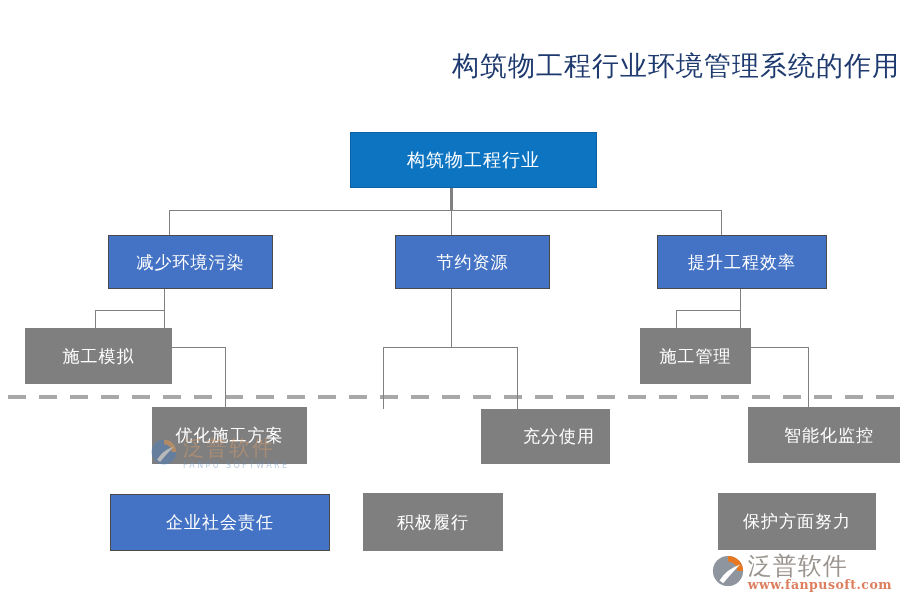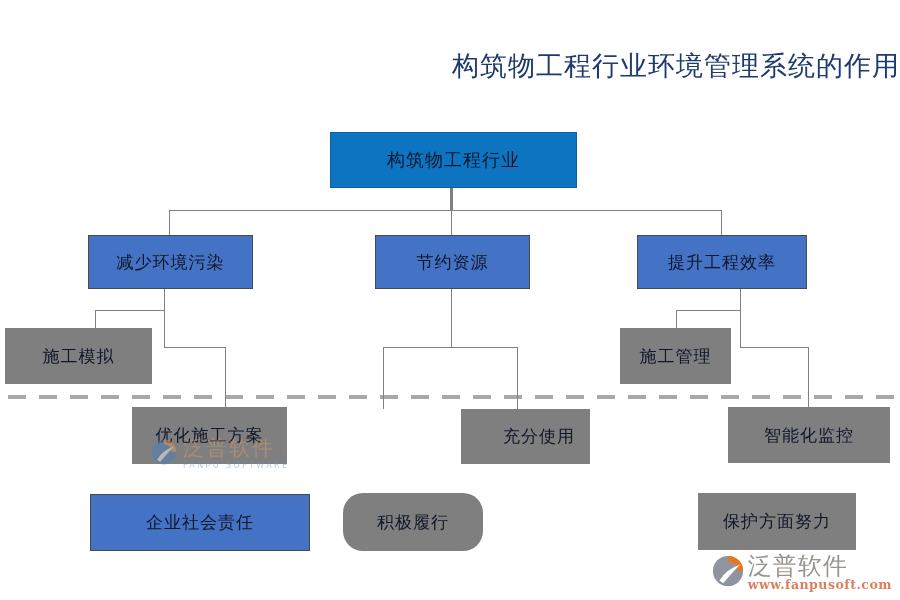--- a/index.html
+++ b/index.html
@@ -8,37 +8,37 @@
     font-family:"DejaVu Serif","Liberation Serif",serif;
   }
   
   .title{
     position:absolute;top:48px;left:0;width:100%;text-align:right;
     font-size:27px;letter-spacing:1px;color:var(--title_navy,#1e3a6e);font-weight:500;
   }
   
   .box{
     position:absolute;display:flex;align-items:center;justify-content:center;
-    color:#0f172a;font-size:17px;letter-spacing:1px;box-sizing:border-box;z-index:2;
+    color:#ffffff;font-size:17px;letter-spacing:1px;box-sizing:border-box;z-index:2;margin-left:20px;
   }
   .blue-primary{background:var(--primary_blue,#0d74c2);border:1px solid #0a62a3;font-size:18px;}
   .blue-secondary{background:var(--secondary_blue,#4472c4);border:1px solid #4a4a4a;}
   .gray{background:var(--box_gray,#7f7f7f);}
   #box-root{left:330px;top:132px;width:247px;height:56px;}
   #box-reduce{left:88px;top:235px;width:165px;height:54px;}
   #box-save{left:375px;top:235px;width:155px;height:54px;}
   #box-improve{left:637px;top:235px;width:170px;height:54px;}
   #box-sim{left:5px;top:328px;width:147px;height:56px;}
   #box-mgmt{left:620px;top:328px;width:111px;height:56px;}
   #box-optimize{left:132px;top:407px;width:155px;height:57px;}
   #box-allocate{left:329px;top:409px;width:106px;height:55px;}
   #box-fulluse{left:461px;top:409px;width:129px;height:55px;padding-left:27px;}
   #box-monitor{left:728px;top:407px;width:162px;height:56px;}
   #box-csr{left:90px;top:494px;width:220px;height:57px;}
-  #box-fulfill{left:343px;top:493px;width:140px;height:58px;border-radius:20px;}
+  #box-fulfill{left:343px;top:493px;width:140px;height:58px;}
   #box-commit{left:516px;top:493px;width:160px;height:58px;}
   #box-protect{left:698px;top:493px;width:158px;height:57px;}
   
   .cn{position:absolute;background:var(--line_gray,#808080);z-index:1;}
   .v{width:1px;} .h{height:1px;}
   #c-root{left:450px;top:188px;width:3px;height:23px;}
   #c-main{left:169px;top:210px;width:553px;}
   #c-l2a{left:169px;top:210px;height:25px;}
   #c-l2b{left:451px;top:210px;height:25px;}
   #c-l2c{left:721px;top:210px;height:25px;}

